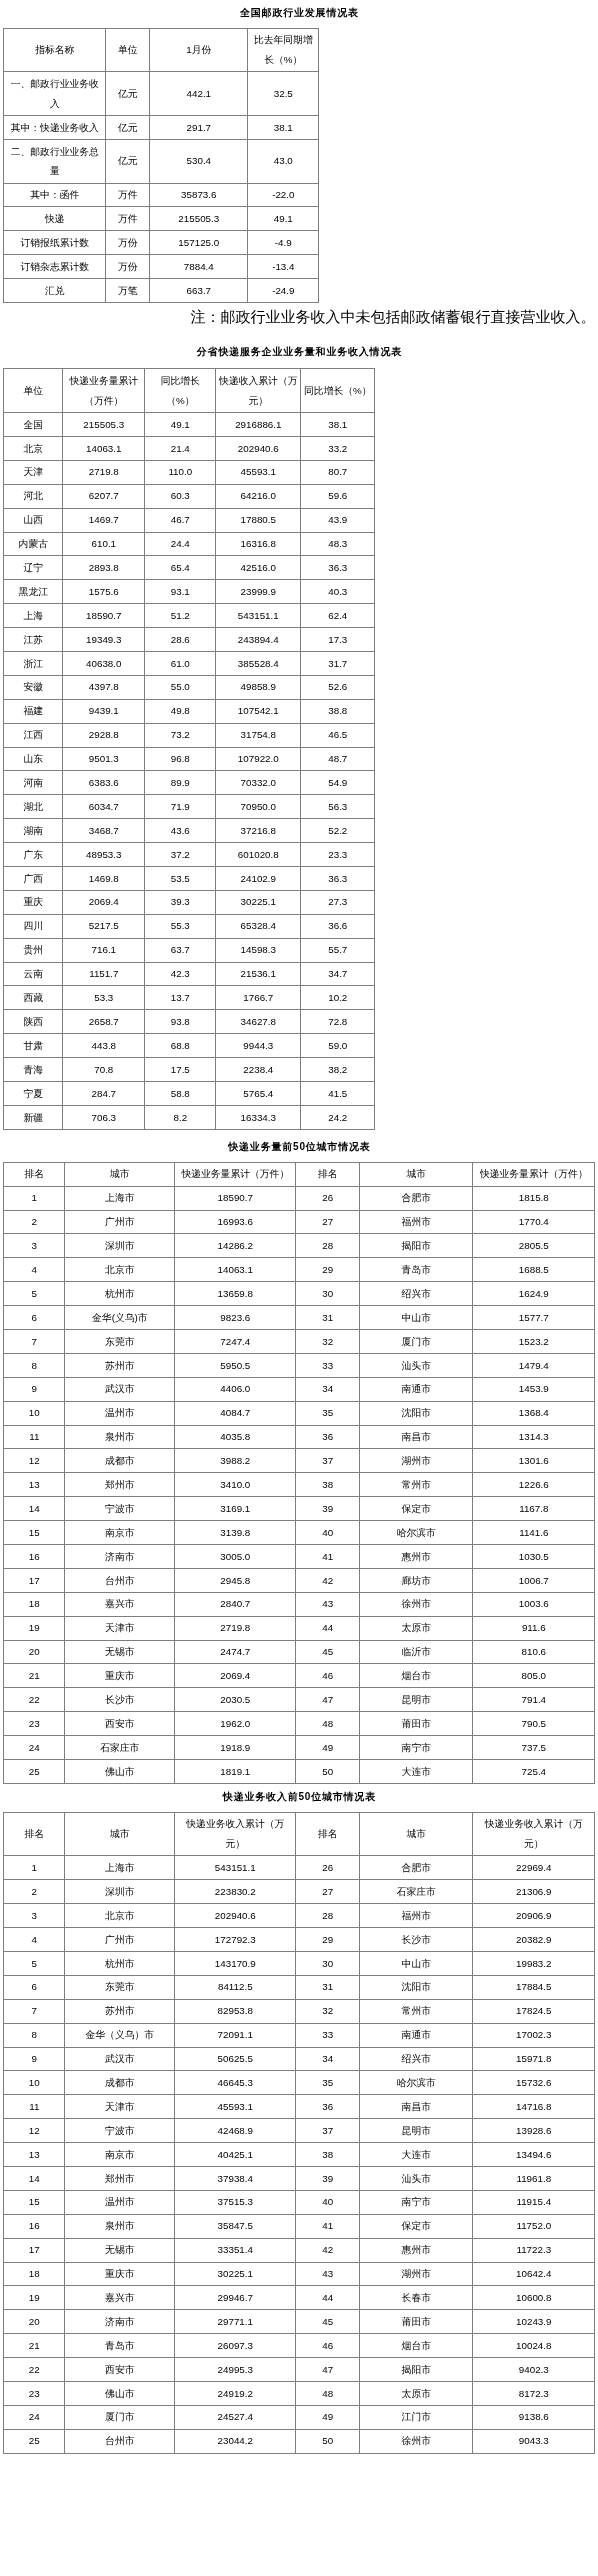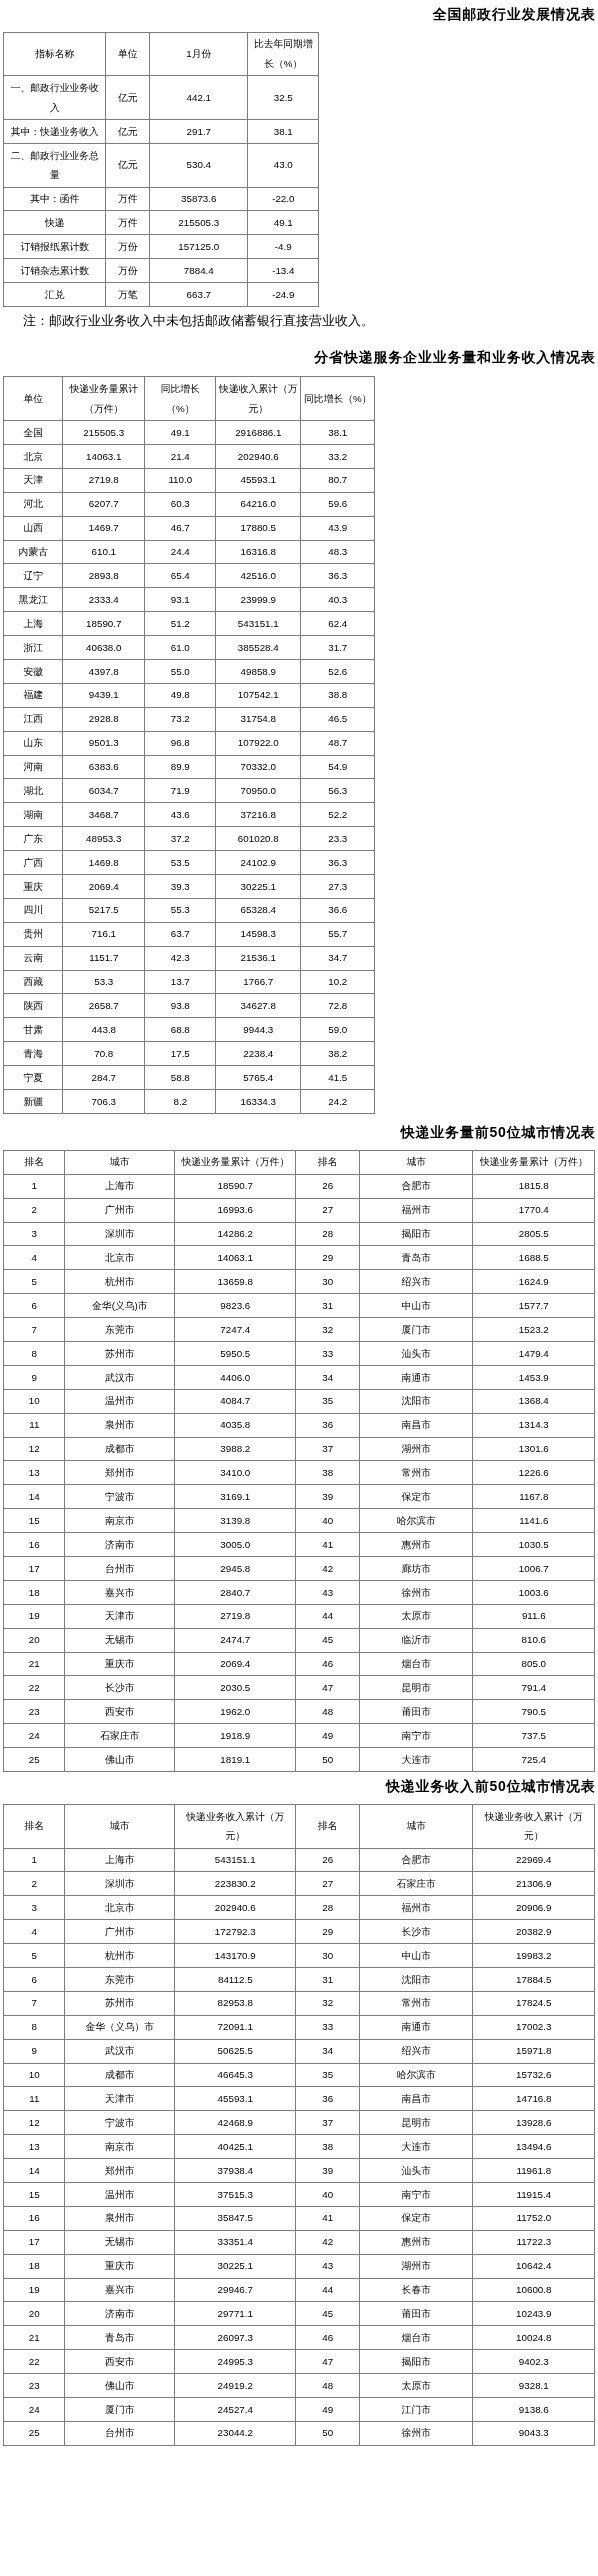--- a/index.html
+++ b/index.html
@@ -6,23 +6,23 @@
   html, body { background: #ffffff; }
   body {
     width: 598px;
     font-family: "Liberation Sans", sans-serif;
     font-size: 9.8px;
     color: #000000;
   }
   .page { padding: 4.9px 2.5px 16.4px 3.3px; }
 
   .tbl-title {
-    font-size: 14px;
+    font-size: 10px;
     font-weight: bold;
-    text-align: right;
+    text-align: center;
     letter-spacing: 0.8px;
   }
   .mt1 { margin: 1.6px 0 7.4px 0; }
   .mt2 { margin: 21.3px 0 9.8px 0; }
   .mt3 { margin: 9.8px 0 8.2px 0; }
   .mt4 { margin: 5.7px 0 8.2px 0; }
 
   table {
     border-collapse: collapse;
     table-layout: fixed;
@@ -36,22 +36,23 @@
     font-weight: normal;
     font-size: 9.8px;
     word-break: break-all;
   }
   .t1 { width: 315px; }
   .t2 { width: 372px; }
   .t3, .t4 { width: 591px; }
 
   .note {
     margin: 7.4px 0 0 19.7px;
-    font-size: 13px;
+    font-size: 15px;
     line-height: 13px;
+    text-align: right;
   }
 </style>
 </head>
 <body>
 
 <div class="page">
 
   <div class="tbl-title mt1">全国邮政行业发展情况表</div>
   <table class="t1">
     <colgroup>
@@ -184,31 +185,38 @@
         </tr>
         <tr>
           <td>辽宁</td>
           <td>2893.8</td>
           <td>65.4</td>
           <td>42516.0</td>
           <td>36.3</td>
         </tr>
         <tr>
           <td>黑龙江</td>
-          <td>2333.4</td>
+          <td>1575.6</td>
           <td>93.1</td>
           <td>23999.9</td>
           <td>40.3</td>
         </tr>
         <tr>
           <td>上海</td>
           <td>18590.7</td>
           <td>51.2</td>
           <td>543151.1</td>
           <td>62.4</td>
+        </tr>
+        <tr>
+          <td>江苏</td>
+          <td>19349.3</td>
+          <td>28.6</td>
+          <td>243894.4</td>
+          <td>17.3</td>
         </tr>
         <tr>
           <td>浙江</td>
           <td>40638.0</td>
           <td>61.0</td>
           <td>385528.4</td>
           <td>31.7</td>
         </tr>
         <tr>
           <td>安徽</td>
@@ -766,21 +774,21 @@
           <td>47</td>
           <td>揭阳市</td>
           <td>9402.3</td>
         </tr>
         <tr>
           <td>23</td>
           <td>佛山市</td>
           <td>24919.2</td>
           <td>48</td>
           <td>太原市</td>
-          <td>9328.1</td>
+          <td>8172.3</td>
         </tr>
         <tr>
           <td>24</td>
           <td>厦门市</td>
           <td>24527.4</td>
           <td>49</td>
           <td>江门市</td>
           <td>9138.6</td>
         </tr>
         <tr>

